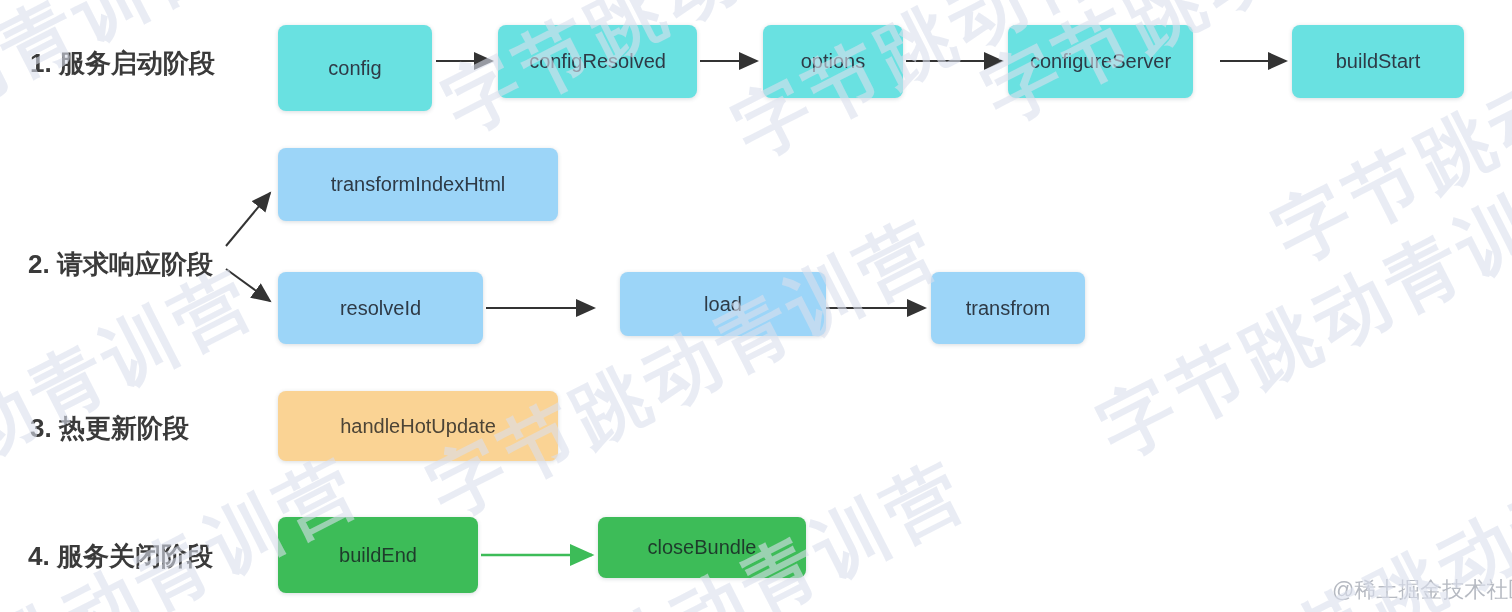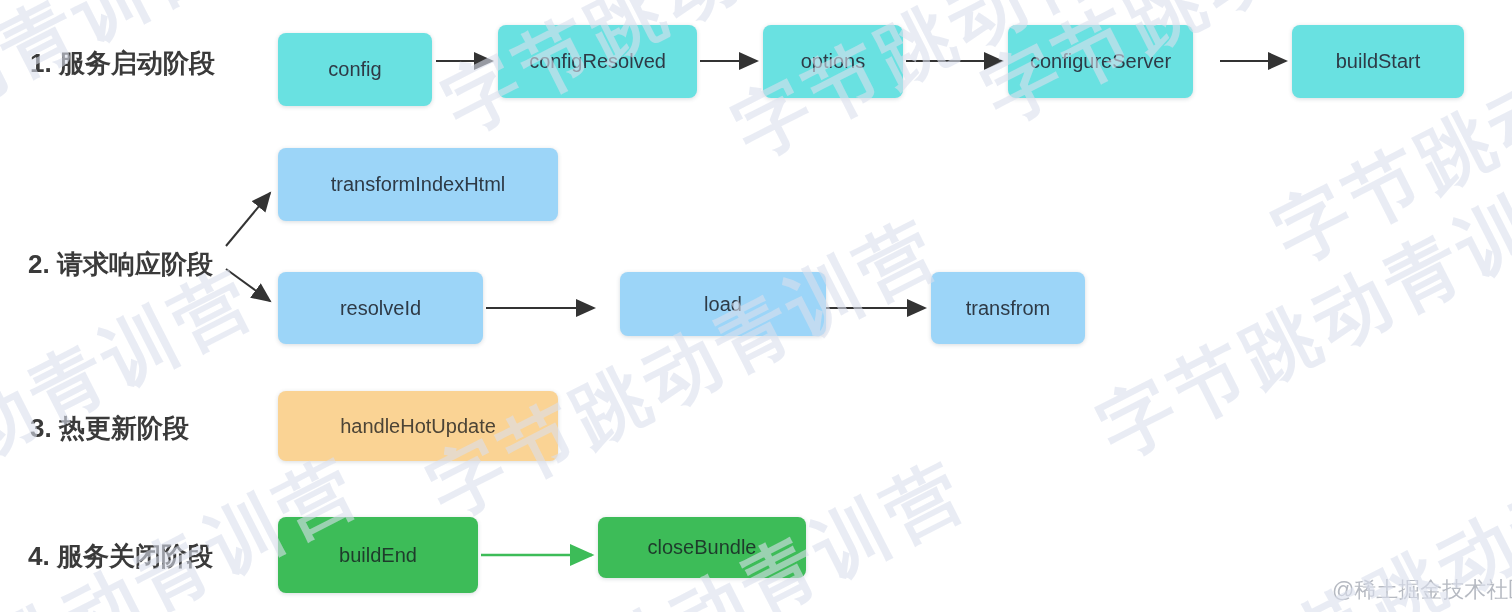--- a/index.html
+++ b/index.html
@@ -100,21 +100,21 @@
     <line x1="809" y1="308" x2="925" y2="308" stroke="#333333" stroke-width="2" marker-end="url(#ah-dark)"></line>
 
     <line x1="481" y1="555" x2="592" y2="555" stroke="#3dbc58" stroke-width="2.5" marker-end="url(#ah-green)"></line>
   </svg>
 
   <div class="stage-label" style="left:30px; top:46px;">1. 服务启动阶段</div>
   <div class="stage-label" style="left:28px; top:247px;">2. 请求响应阶段</div>
   <div class="stage-label" style="left:30px; top:411px;">3. 热更新阶段</div>
   <div class="stage-label" style="left:28px; top:539px;">4. 服务关闭阶段</div>
 
-  <div class="node cyan" style="left:278px; top:33px; width:154px; height:73px;">config</div>
+  <div class="node cyan" style="left:278px; top:25px; width:154px; height:86px;">config</div>
   <div class="node cyan" style="left:498px; top:25px; width:199px; height:73px;">configResolved</div>
   <div class="node cyan" style="left:763px; top:25px; width:140px; height:73px;">options</div>
   <div class="node cyan" style="left:1008px; top:25px; width:185px; height:73px;">configureServer</div>
   <div class="node cyan" style="left:1292px; top:25px; width:172px; height:73px;">buildStart</div>
 
   <div class="node blue" style="left:278px; top:148px; width:280px; height:73px;">transformIndexHtml</div>
   <div class="node blue" style="left:278px; top:272px; width:205px; height:72px;">resolveId</div>
   <div class="node blue" style="left:620px; top:272px; width:206px; height:64px;">load</div>
   <div class="node blue" style="left:931px; top:272px; width:154px; height:72px;">transfrom</div>
 

